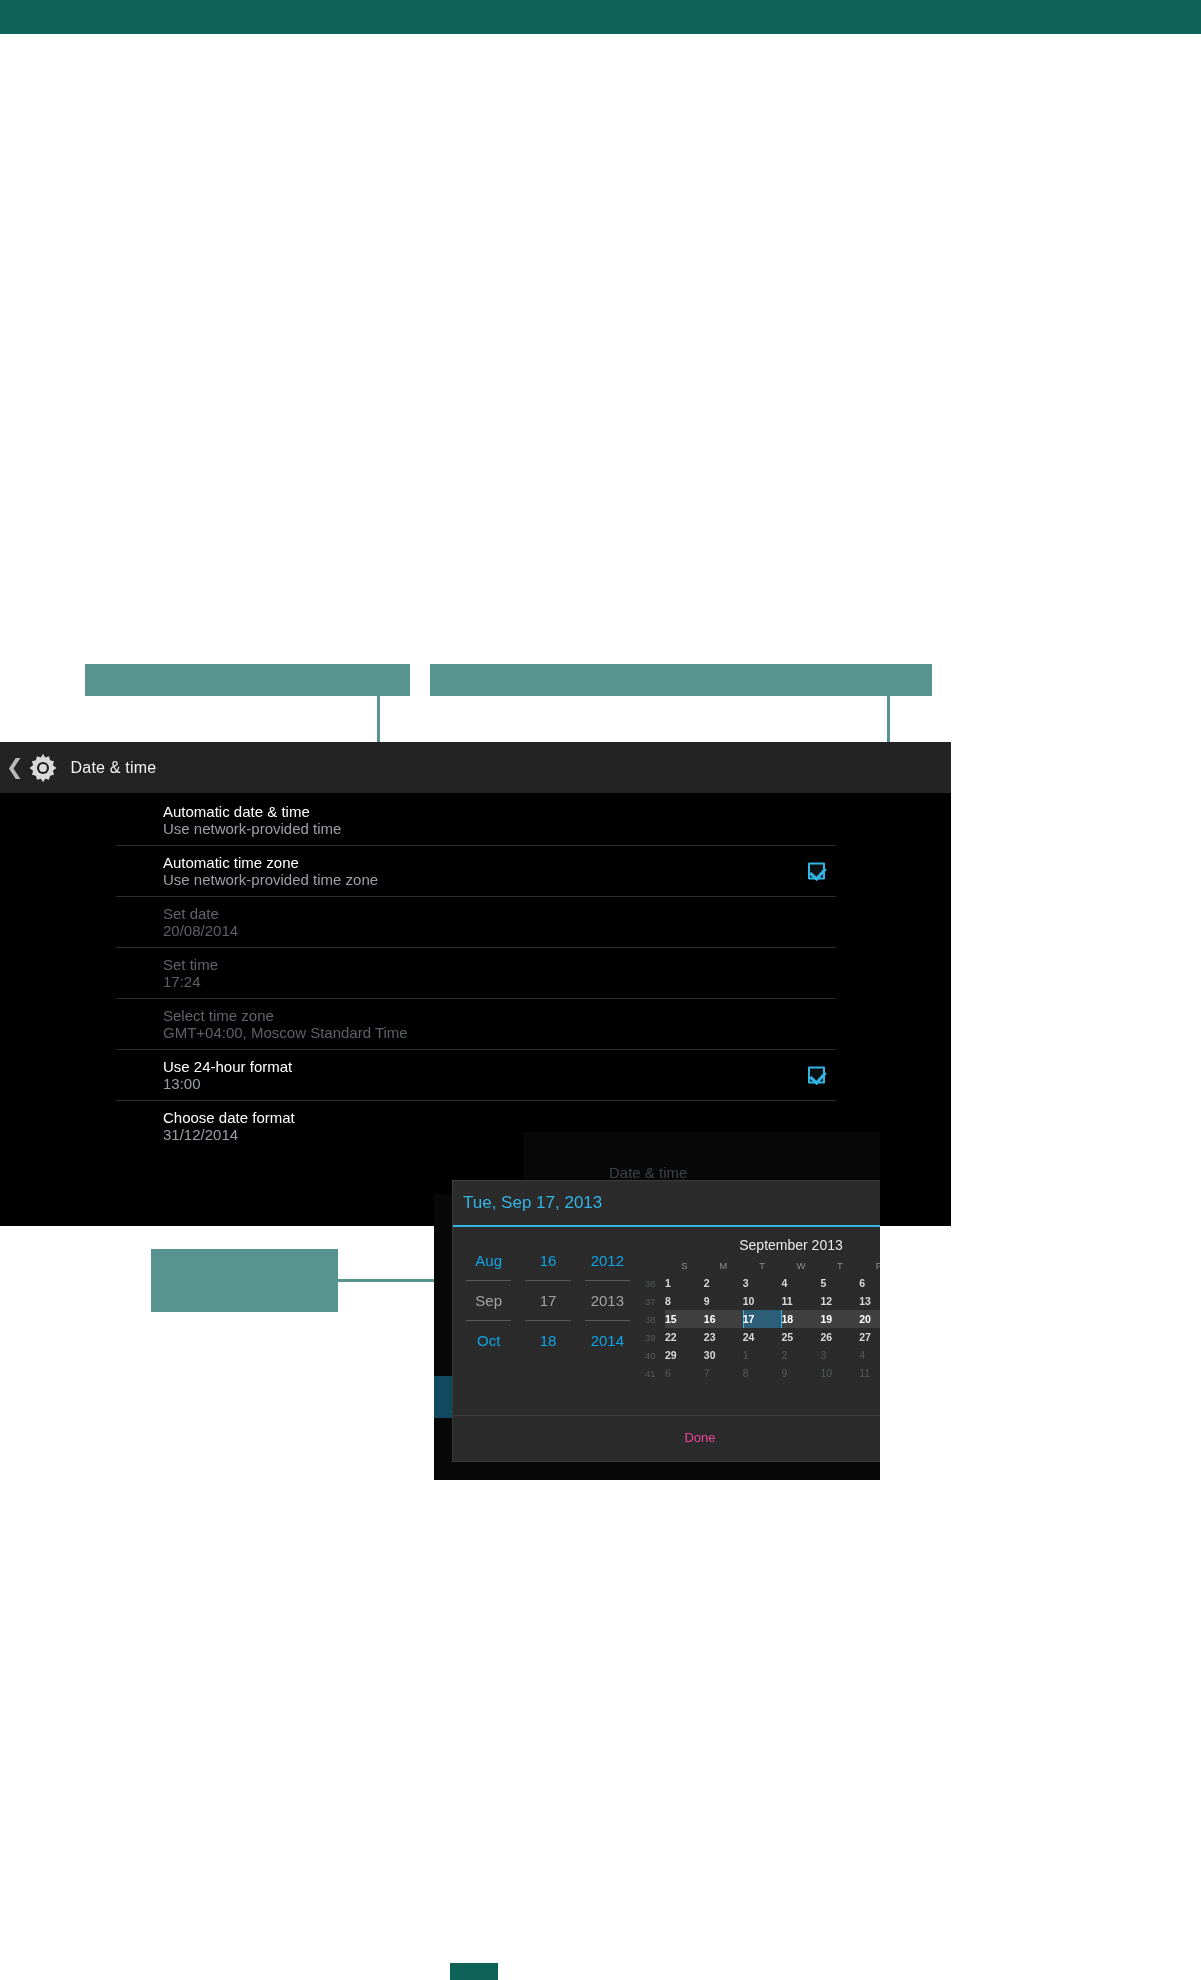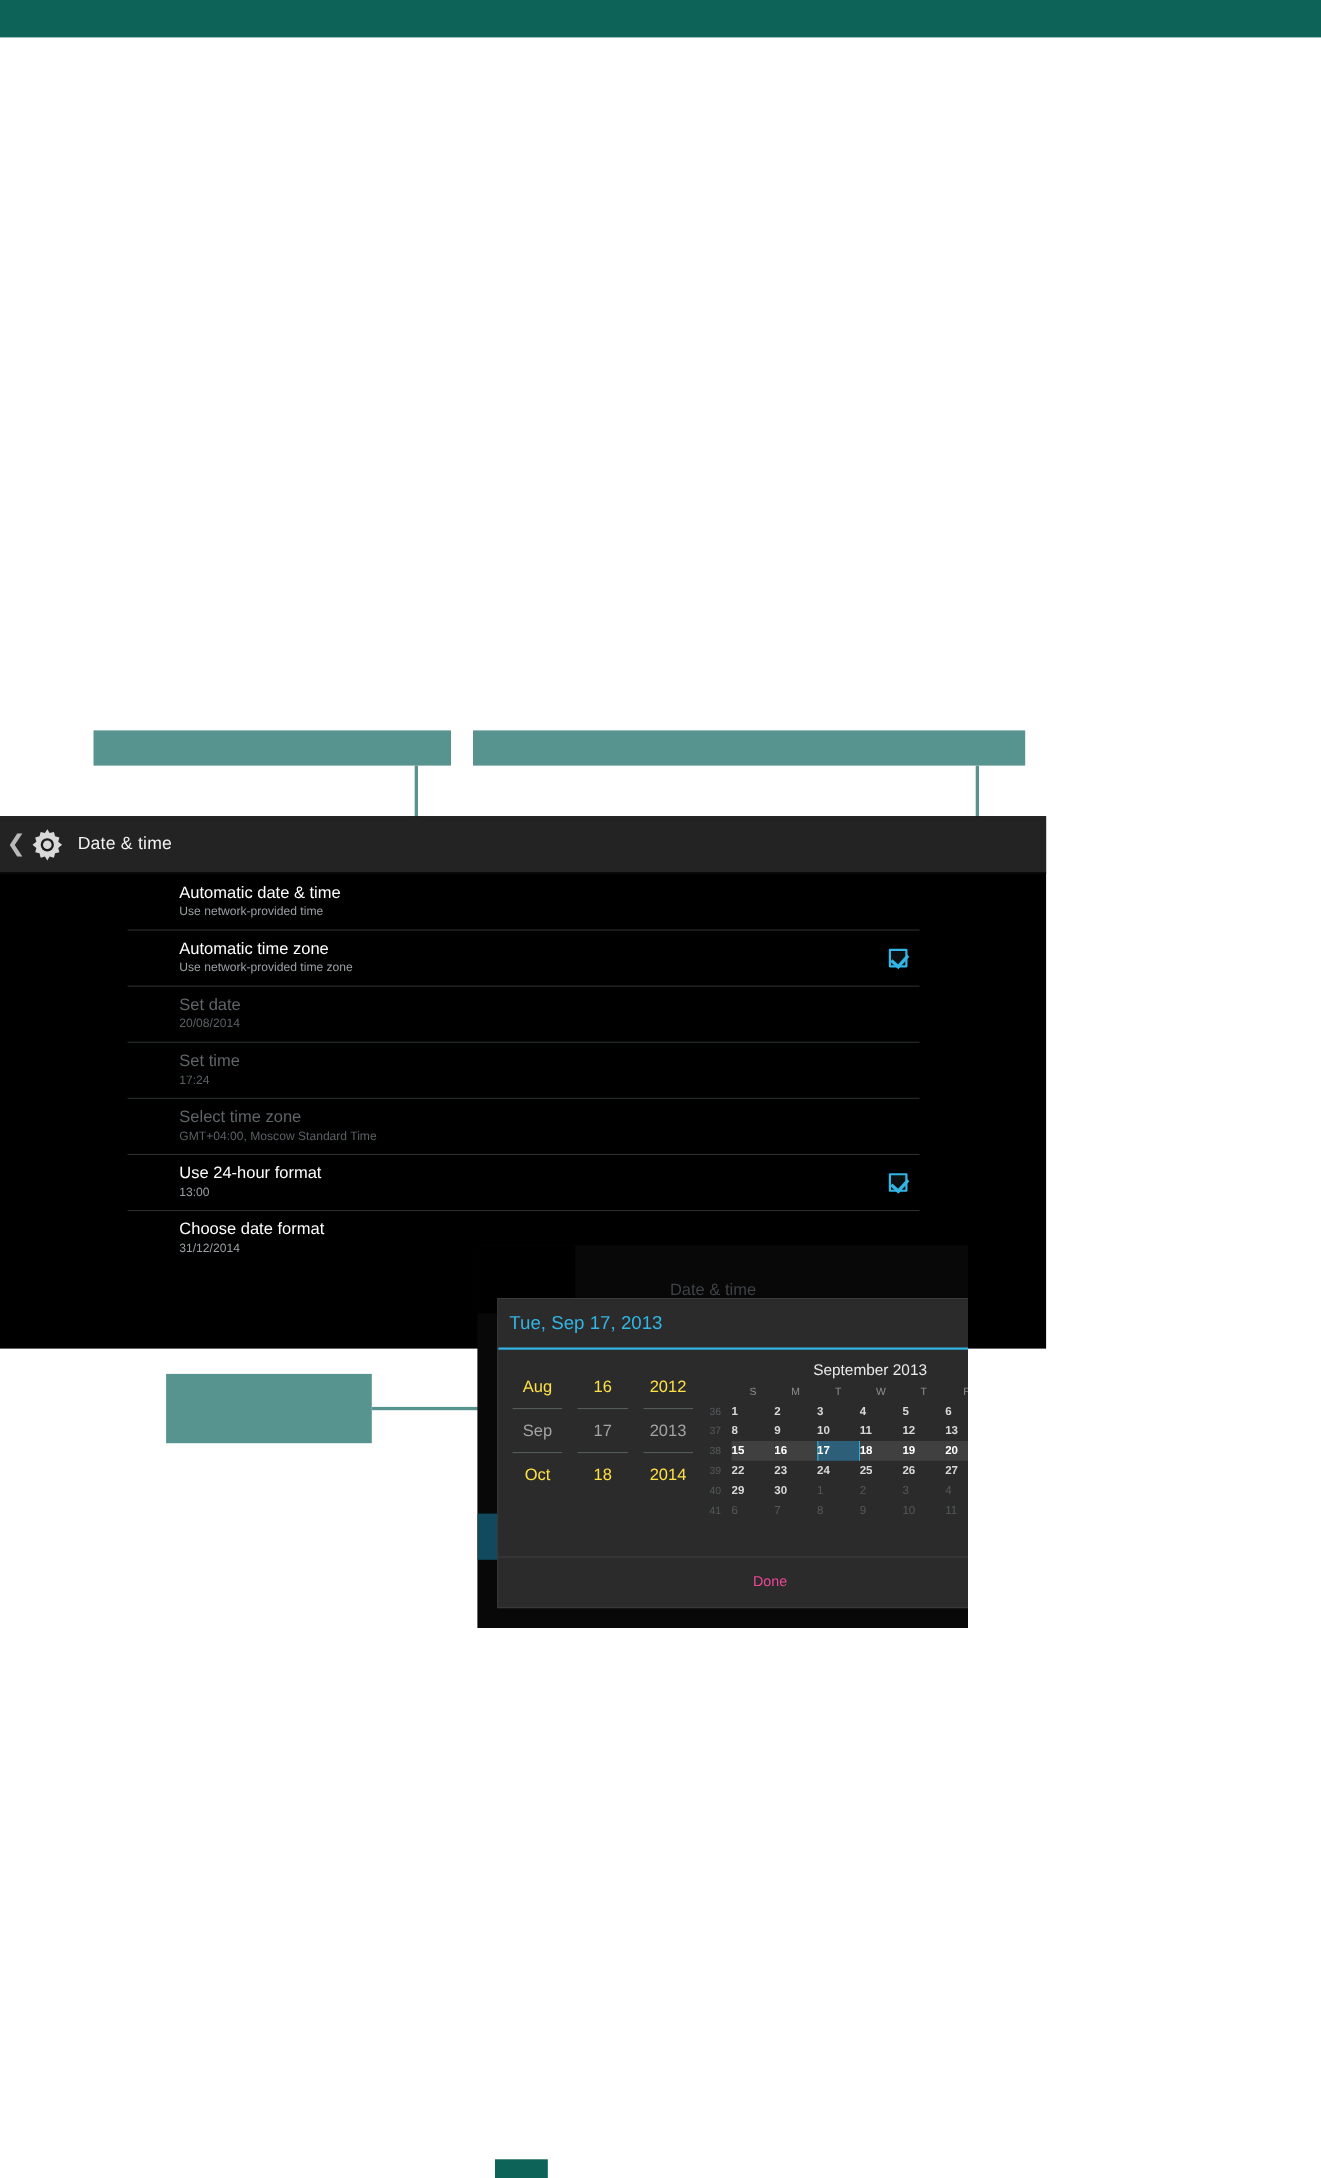--- a/index.html
+++ b/index.html
@@ -78,21 +78,21 @@
     position:relative;
     height:51px;
     padding-left:163px;
     display:flex; flex-direction:column; justify-content:center;
   }
   .row + .row::before{
     content:""; position:absolute; left:116px; right:115px; top:0;
     height:1px; background:#2b2e30;
   }
   .row .t { font-size:15px; line-height:17px; color:#ffffff; }
-  .row .s { font-size:11px; line-height:14px; color:#9aa0a3; margin-top:2px; }
+  .row .s { font-size:15px; line-height:14px; color:#9aa0a3; margin-top:2px; }
   .row.dim .t { color:#5f6568; }
   .row.dim .s { color:#5b6164; }
   .cbox {
     position:absolute; right:126px; top:50%; transform:translateY(-50%);
     width:17px; height:17px; border:2px solid #33b5e5; border-radius:1px;
     background:#0b1113;
   }
   .cbox::after{
     content:""; position:absolute; left:3px; top:0px; width:7px; height:12px;
     border:solid #33b5e5; border-width:0 3px 3px 0; transform:rotate(42deg);
@@ -124,21 +124,21 @@
     height:46px; display:flex; align-items:center; padding-left:10px;
     border-bottom:2px solid #33b5e5;
     background:#2b2b2b;
   }
   .dlg-head .hdr { color:#33b5e5; font-size:17px; }
   .dlg-body { display:flex; height:188px; }
 
   
   .spinners { width:190px; display:flex; padding:14px 6px 0 6px; }
   .spin { flex:1; text-align:center; }
-  .spin .v { font-size:15px; padding:11px 0; color:#fde047; }
+  .spin .v { font-size:15px; padding:11px 0; color:#0ea5e9; }
   .spin .v.cur { color:#a3a3a3; }
   .spin .bar { height:1px; background:#555a5c; margin:0 7px; }
 
   
   .cal { flex:1; padding:8px 10px 0 2px; }
   .cal-title { text-align:center; color:#eaeaea; font-size:14px; padding:2px 0 6px 0;}
   table.cal-grid { border-collapse:collapse; width:100%; }
   table.cal-grid th {
     font-size:9.5px; color:#8a8f91; font-weight:normal; padding:1px 0 3px 0;
   }

